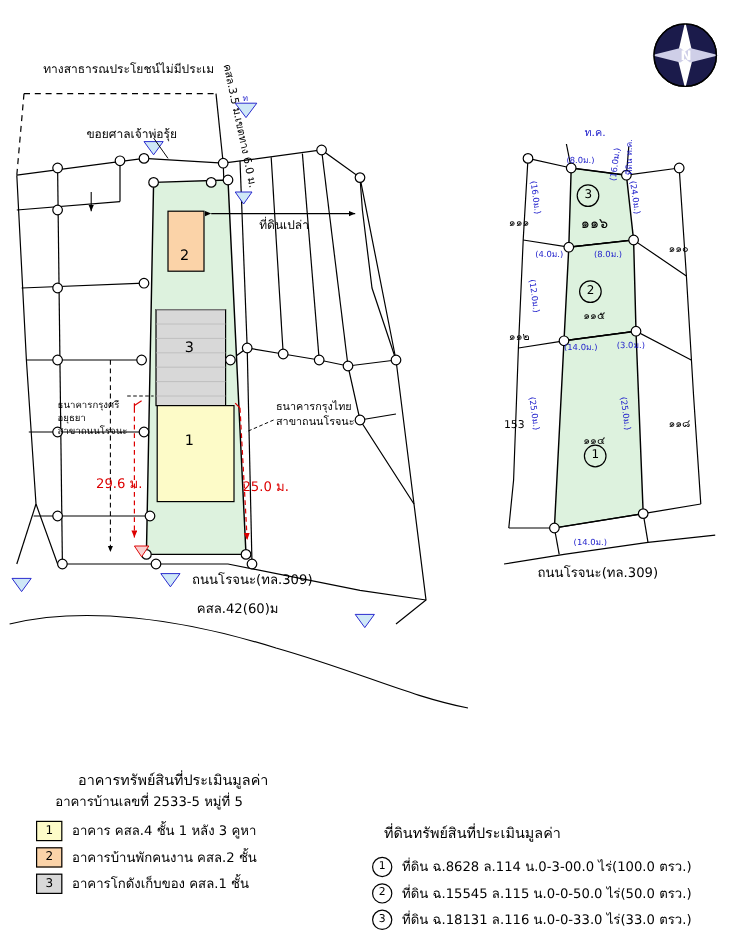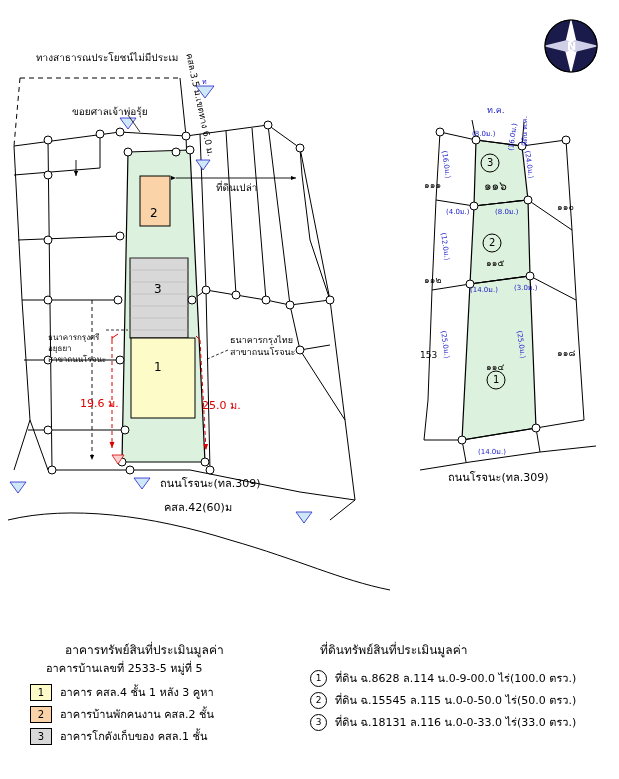--- a/index.html
+++ b/index.html
@@ -32,21 +32,21 @@
   .legend-txt{font-size:11px;color:#000;}
   .circ{
     width:15px;height:15px;border:1px solid #000;border-radius:50%;
     display:flex;align-items:center;justify-content:center;
     font-size:9px;color:#000;margin-right:8px;flex:0 0 auto;
   }
   .leftcol{position:absolute;left:30px;top:0;width:280px;}
   .rightcol{position:absolute;left:310px;top:0;width:300px;}
   .leftcol .legend-title{margin-left:35px;}
   .leftcol .legend-sub{margin-left:16px;margin-bottom:6px;}
-  .rightcol .legend-title{margin-left:10px;}
+  .rightcol .legend-title{margin-left:10px;margin-top:44px;}
   .rightcol .legend-row{margin-top:2px;}
 </style>
 </head>
 <body>
 
 <div class="canvas">
 
 <svg width="619" height="779" viewBox="0 0 619 779">
   <defs>
     <marker id="arrh" markerWidth="7" markerHeight="7" refX="6" refY="2.5" orient="auto">
@@ -239,21 +239,21 @@
 
 <div class="lbl" style="left:36px;top:50px;font-size:10px;">ทางสาธารณประโยชน์ไม่มีประเม</div>
 <div class="lbl" style="left:196px;top:52px;font-size:9px;transform:rotate(78deg);transform-origin:left top;">คสล.3.5 ม.เขตทาง 6.0 ม.</div>
 <div class="lbl" style="left:72px;top:104px;font-size:10px;">ขอยศาลเจ้าพ่อรุ้ย</div>
 <div class="lbl" style="left:216px;top:180px;font-size:10px;">ที่ดินเปล่า</div>
 <div class="lbl" style="left:48px;top:332px;font-size:8px;line-height:11px;white-space:pre;">ธนาคารกรุงศรี
 อยุธยา
 สาขาถนนโรจนะ</div>
 <div class="lbl" style="left:230px;top:334px;font-size:9px;line-height:12px;white-space:pre;">ธนาคารกรุงไทย
 สาขาถนนโรจนะ</div>
-<div class="lbl" style="left:80px;top:394px;font-size:11px;color:#dd0000;">19.6 ม.</div>
+<div class="lbl" style="left:80px;top:394px;font-size:11px;color:#dd0000;">29.6 ม.</div>
 <div class="lbl" style="left:202px;top:396px;font-size:11px;color:#dd0000;">25.0 ม.</div>
 <div class="lbl" style="left:160px;top:474px;font-size:11px;">ถนนโรจนะ(ทล.309)</div>
 <div class="lbl" style="left:164px;top:498px;font-size:11px;">คสล.42(60)ม</div>
 
 <div class="lbl" style="left:150px;top:206px;font-size:12px;">2</div>
 <div class="lbl" style="left:154px;top:282px;font-size:12px;">3</div>
 <div class="lbl" style="left:154px;top:360px;font-size:12px;">1</div>
 
 <div class="lbl" style="left:487px;top:103px;font-size:9px;color:#2222cc;">ท.ค.</div>
 <div class="lbl" style="left:487px;top:157px;font-size:10px;">3</div>
@@ -303,21 +303,21 @@
     <div class="legend-row">
       <div class="swatch sw3">3</div>
       <div class="legend-txt">อาคารโกดังเก็บของ คสล.1 ชั้น</div>
     </div>
   </div>
 
   <div class="rightcol">
     <div class="legend-title">ที่ดินทรัพย์สินที่ประเมินมูลค่า</div>
     <div class="legend-row" style="margin-top:10px;">
       <div class="circ">1</div>
-      <div class="legend-txt">ที่ดิน ฉ.8628 ล.114 น.0-9-00.0 ไร่(100.0 ตรว.)</div>
+      <div class="legend-txt">ที่ดิน ฉ.8628 ล.114 น.0-3-00.0 ไร่(100.0 ตรว.)</div>
     </div>
     <div class="legend-row">
       <div class="circ">2</div>
       <div class="legend-txt">ที่ดิน ฉ.15545 ล.115 น.0-0-50.0 ไร่(50.0 ตรว.)</div>
     </div>
     <div class="legend-row">
       <div class="circ">3</div>
       <div class="legend-txt">ที่ดิน ฉ.18131 ล.116 น.0-0-33.0  ไร่(33.0 ตรว.)</div>
     </div>
   </div>

